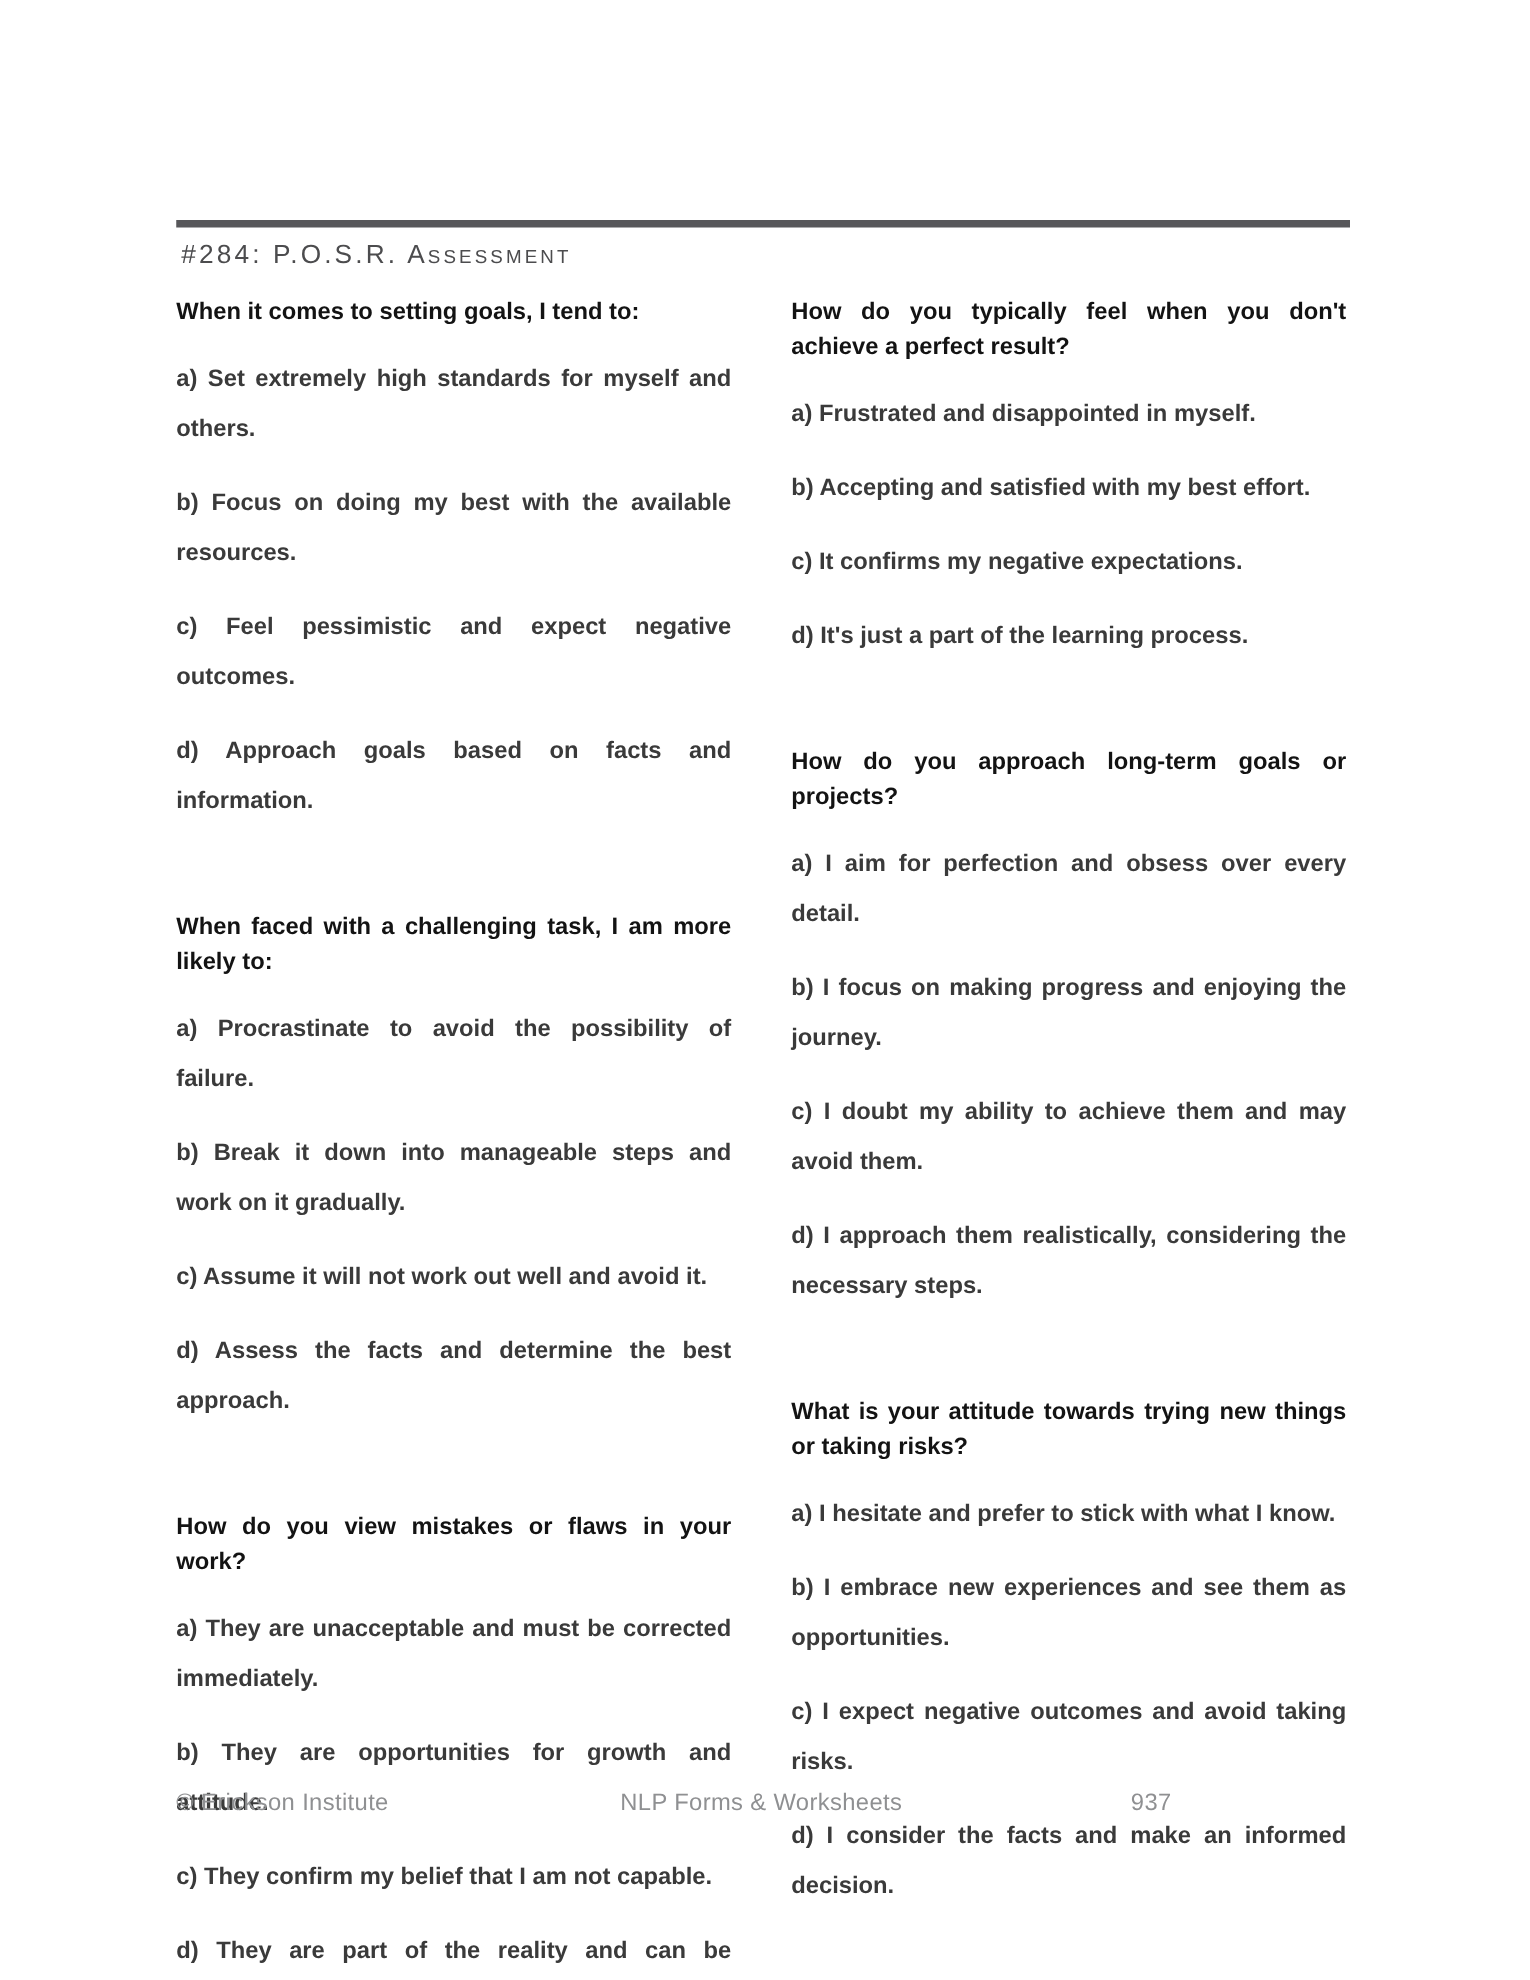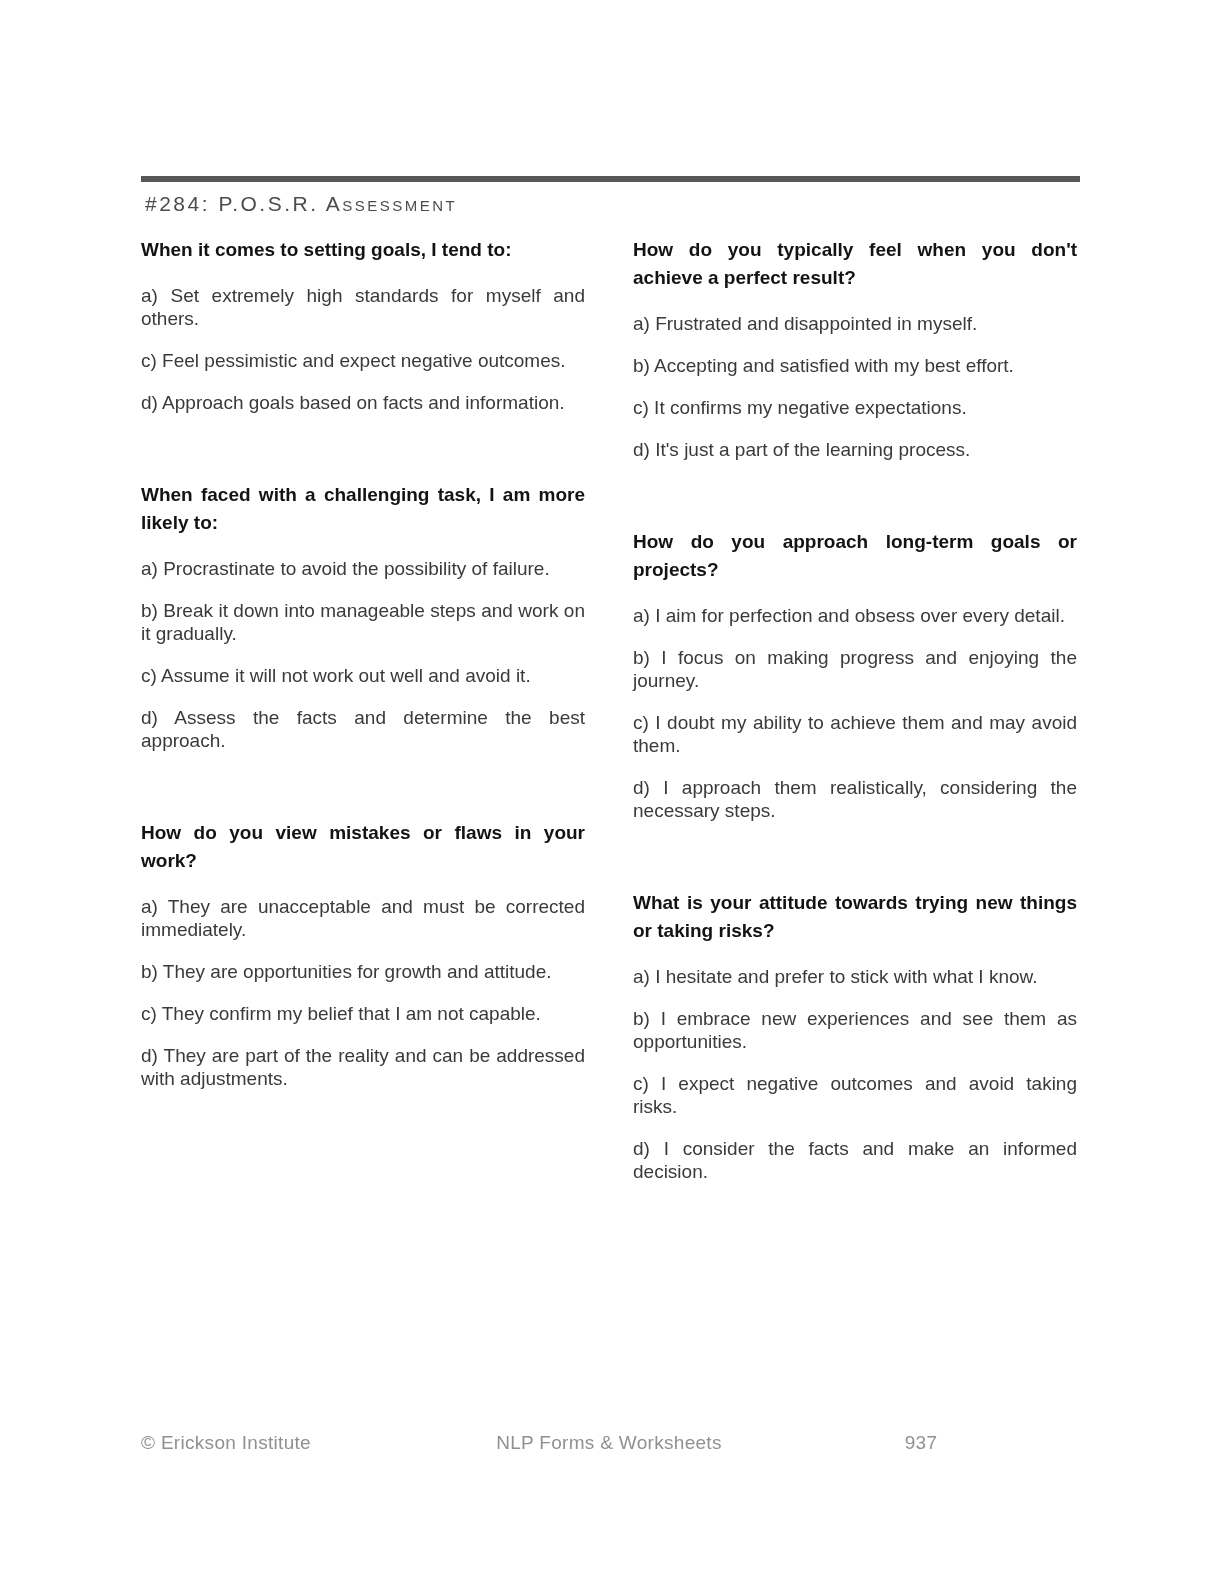--- a/index.html
+++ b/index.html
@@ -59,22 +59,22 @@
     margin: 0 0 20px 0;
     font-size: 19px;
     line-height: 28px;
     font-weight: 700;
     color: #131313;
     text-align: justify;
   }
   .opt {
     margin: 0 0 19px 0;
     font-size: 19px;
-    line-height: 23px;
-    font-weight: 400;
+    line-height: 40px;
+    font-weight: 700;
     color: #3a3a3a;
     text-align: justify;
   }
   .footer {
     position: absolute;
     left: 141px;
     top: 1432px;
     width: 936px;
     display: flex;
     align-items: baseline;
@@ -94,20 +94,21 @@
   <div class="rule"></div>
   <h1 class="doc-title">#284: P.O.S.R. Assessment</h1>
 
   <div class="cols">
 
     <div class="col">
 
       <section class="q">
         <h2 class="qh">When it comes to setting goals, I tend to:</h2>
         <p class="opt">a) Set extremely high standards for myself and others.</p>
+        <p class="opt">b) Focus on doing my best with the available resources.</p>
         <p class="opt">c) Feel pessimistic and expect negative outcomes.</p>
         <p class="opt">d) Approach goals based on facts and information.</p>
       </section>
 
       <section class="q">
         <h2 class="qh">When faced with a challenging task, I am more likely to:</h2>
         <p class="opt">a) Procrastinate to avoid the possibility of failure.</p>
         <p class="opt">b) Break it down into manageable steps and work on it gradually.</p>
         <p class="opt">c) Assume it will not work out well and avoid it.</p>
         <p class="opt">d) Assess the facts and determine the best approach.</p>

